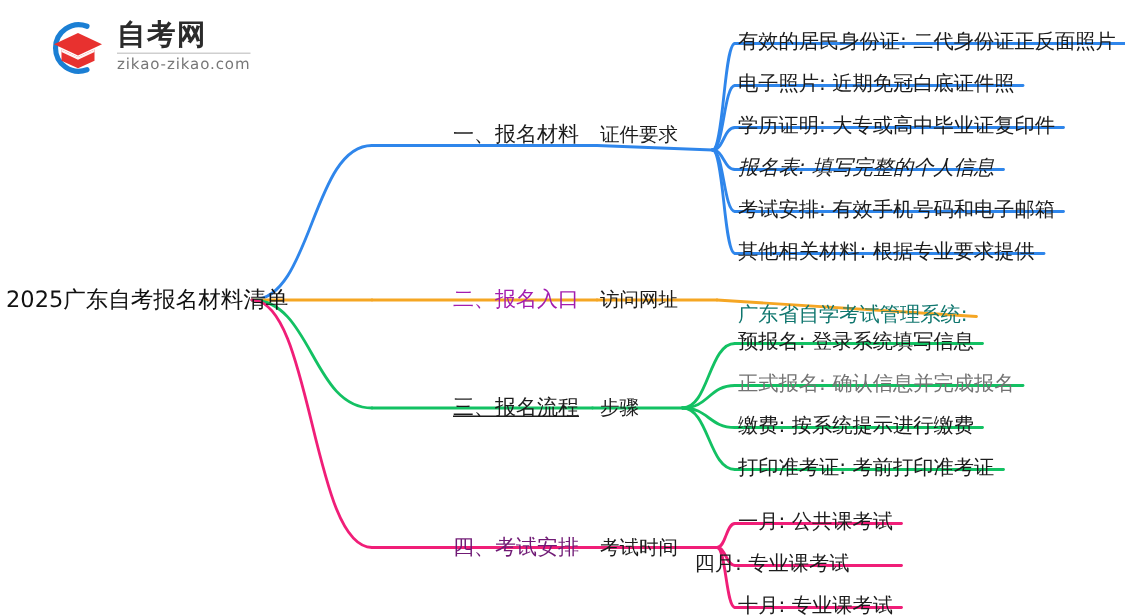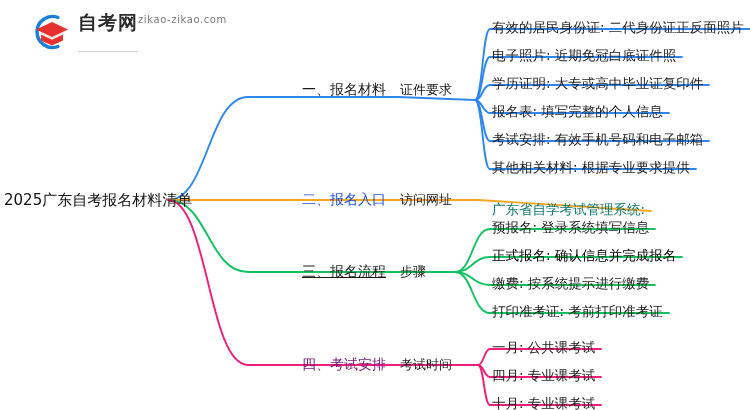--- a/index.html
+++ b/index.html
@@ -37,21 +37,21 @@
   }
   .logo-mark {
     width: 44px;
     height: 40px;
     position: relative;
     flex: 0 0 auto;
   }
   .logo-text {
     margin-left: 6px;
     display: flex;
-    flex-direction: row;
+    flex-direction: column;
     justify-content: center;
     height: 40px;
   }
   .logo-title {
     font-family: "DejaVu Sans", "Liberation Sans", sans-serif;
     font-size: 19px;
     font-weight: bold;
     color: #2b2b2b;
     letter-spacing: 1px;
     line-height: 21px;
@@ -154,31 +154,31 @@
   </div>
 
   <div class="node root-node" id="root-node" style="left:4px; top:200px;">2025广东自考报名材料清单</div>
 
   <div id="nodes">
       <div class="node lvl1" style="left: 258px; top: 90px; color: rgb(28, 28, 28);">一、报名材料</div>
       <div class="node lvl2" style="left: 400px; top: 90px; color: rgb(28, 28, 28);">证件要求</div>
       <div class="node leaf" style="left: 492px; top: 18px; color: rgb(28, 28, 28);">有效的居民身份证: 二代身份证正反面照片</div>
       <div class="node leaf" style="left: 492px; top: 46px; color: rgb(28, 28, 28);">电子照片: 近期免冠白底证件照</div>
       <div class="node leaf" style="left: 492px; top: 74px; color: rgb(28, 28, 28);">学历证明: 大专或高中毕业证复印件</div>
-      <div class="node leaf" style="left: 492px; top: 102px; color: rgb(28, 28, 28);">报名表: 填写完整的个人信息</div>
+      <div class="node leaf" style="left: 492px; top: 102px; color: rgb(28, 28, 28); font-style: italic;">报名表: 填写完整的个人信息</div>
       <div class="node leaf" style="left: 492px; top: 130px; color: rgb(28, 28, 28);">考试安排: 有效手机号码和电子邮箱</div>
       <div class="node leaf" style="left: 492px; top: 158px; color: rgb(28, 28, 28);">其他相关材料: 根据专业要求提供</div>
-      <div class="node lvl1" style="left: 258px; top: 200px; color: #1d4ed8;">二、报名入口</div>
+      <div class="node lvl1" style="left: 258px; top: 200px; color: #a21caf;">二、报名入口</div>
       <div class="node lvl2" style="left: 400px; top: 200px; color: rgb(28, 28, 28);">访问网址</div>
       <div class="node leaf" style="left: 492px; top: 200px; color: #0f766e;">广东省自学考试管理系统:</div>
       <div class="node lvl1" style="left: 258px; top: 272px; color: rgb(28, 28, 28); text-decoration: underline;">三、报名流程</div>
       <div class="node lvl2" style="left: 400px; top: 272px; color: rgb(28, 28, 28);">步骤</div>
       <div class="node leaf" style="left: 492px; top: 218px; color: rgb(28, 28, 28);">预报名: 登录系统填写信息</div>
-      <div class="node leaf" style="left: 492px; top: 246px; color: #000000;">正式报名: 确认信息并完成报名</div>
+      <div class="node leaf" style="left: 492px; top: 246px; color: #737373;">正式报名: 确认信息并完成报名</div>
       <div class="node leaf" style="left: 492px; top: 274px; color: rgb(28, 28, 28);">缴费: 按系统提示进行缴费</div>
       <div class="node leaf" style="left: 492px; top: 302px; color: rgb(28, 28, 28);">打印准考证: 考前打印准考证</div>
       <div class="node lvl1" style="left: 258px; top: 365px; color: #701a75; text-align: right;">四、考试安排</div>
       <div class="node lvl2" style="left: 400px; top: 365px; color: rgb(28, 28, 28);">考试时间</div>
       <div class="node leaf" style="left: 492px; top: 338px; color: rgb(28, 28, 28);">一月: 公共课考试</div>
-      <div class="node leaf" style="left: 492px; top: 366px; color: rgb(28, 28, 28);">四月: 专业课考试</div>
+      <div class="node leaf" style="left: 463px; top: 366px; color: rgb(28, 28, 28);">四月: 专业课考试</div>
       <div class="node leaf" style="left: 492px; top: 394px; color: rgb(28, 28, 28);">十月: 专业课考试</div>
     </div>
 </div>
 
 </body></html>

